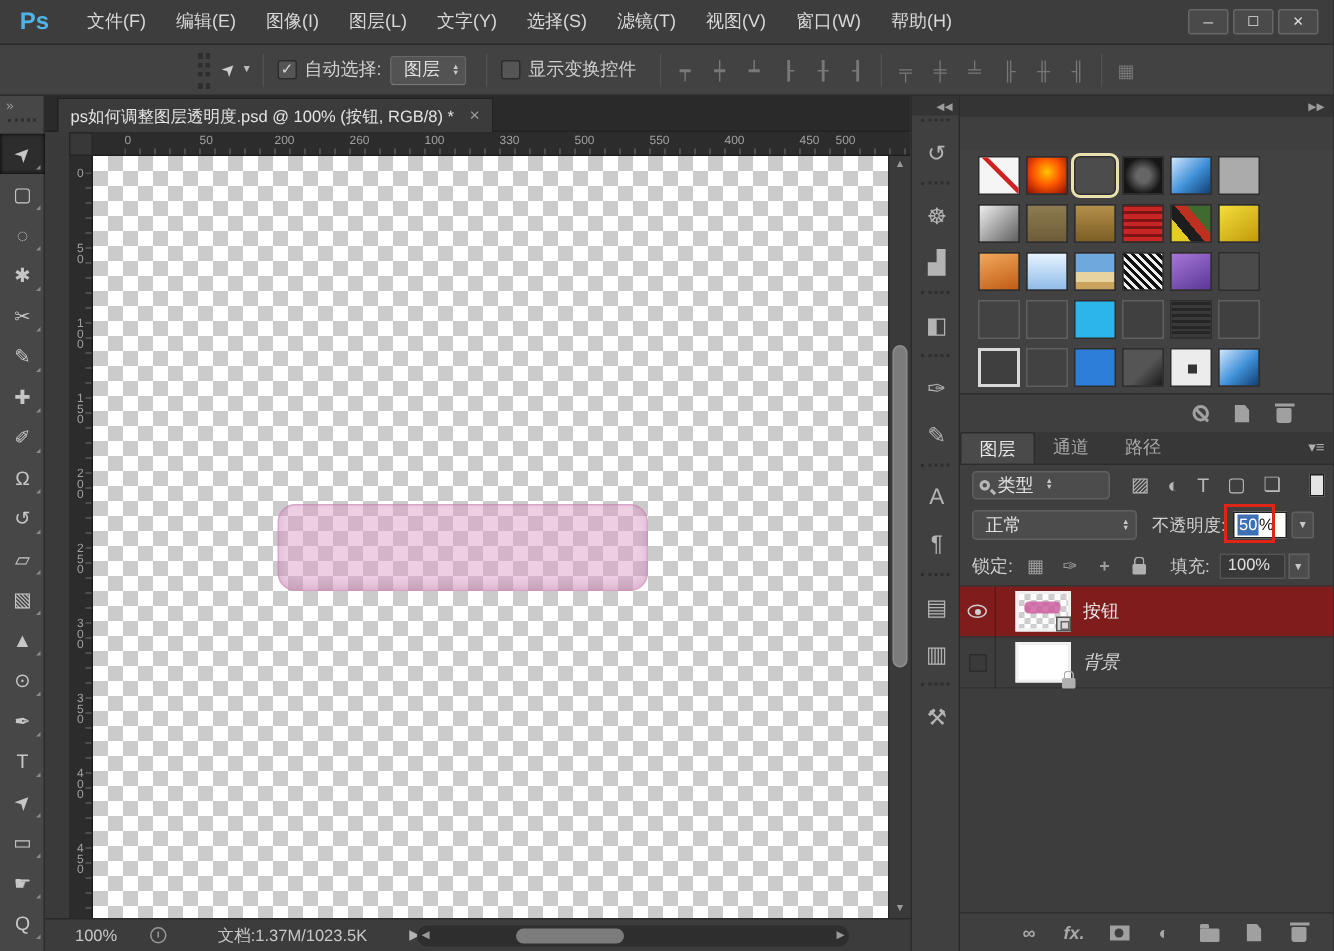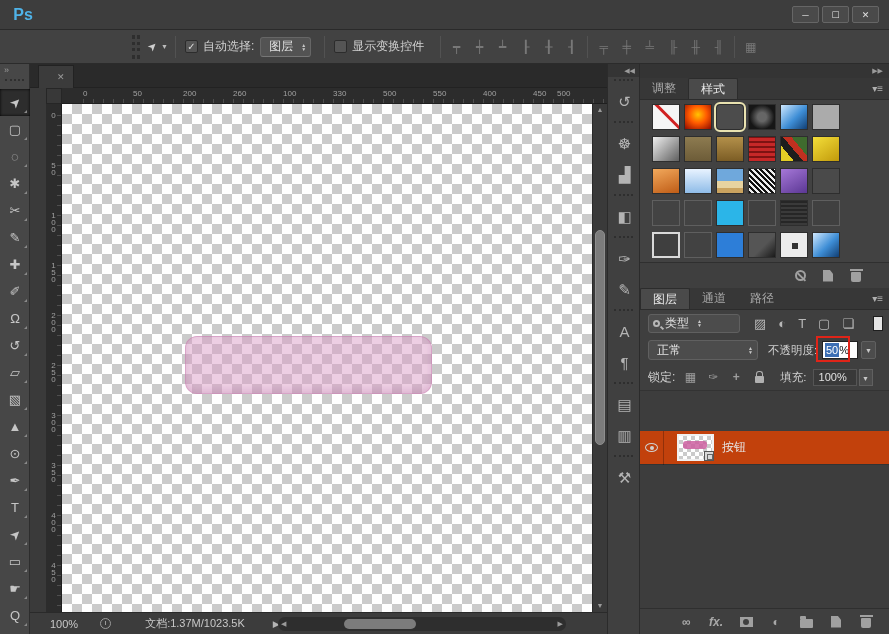--- a/index.html
+++ b/index.html
@@ -152,21 +152,21 @@
   #lock-icons .bic{font-size:12px;color:#9e9e9e;font-style:normal;}
   #fill-label{margin-left:14px;font-size:11.5px;color:#cfcfcf;}
   #fill-value{margin-left:6px;width:44px;height:17px;background:#393939;border:1px solid #555;color:#e0e0e0;
               font-size:11px;display:inline-flex;align-items:center;padding-left:5px;}
   #fill-drop{width:14px;height:17px;background:#4c4c4c;border:1px solid #606060;margin-left:2px;color:#c8c8c8;
              font-size:7px;text-align:center;line-height:17px;}
   #fill-drop::before{content:"▼";}
   
   #layerslist{position:absolute;left:0;top:326px;width:249px;height:218px;background:#3d3d3d;border-top:1px solid #333;}
   .lrow{position:relative;width:249px;height:34px;border-bottom:1px solid #333;display:flex;align-items:center;}
-  .lrow.selected{background:#c2410c;margin-top:40px;}
+  .lrow.selected{background:#7f1d1d;}
   .eyecol{width:24px;height:34px;border-right:1px solid rgba(0,0,0,0.25);display:flex;align-items:center;justify-content:center;flex:none;}
   .shp-eye{width:13px;height:9px;border:1px solid #d0d0d0;border-radius:50%;position:relative;}
   .shp-eye::after{content:"";position:absolute;left:3.5px;top:1.5px;width:4px;height:4px;background:#d0d0d0;border-radius:50%;}
   .eyeoff{width:12px;height:12px;background:#3a3a3a;border:1px solid #2c2c2c;}
   .lthumb{width:37px;height:27px;margin-left:13px;border:2px solid #f0f0f0;position:relative;flex:none;}
   .lthumb.checker{background-image:linear-gradient(45deg,#cbcbcb 25%,transparent 25%,transparent 75%,#cbcbcb 75%),
                   linear-gradient(45deg,#cbcbcb 25%,#ffffff 25%,#ffffff 75%,#cbcbcb 75%);
                   background-size:8px 8px;background-position:0 0,4px 4px;background-color:#fff;}
   .lthumb.white{background:#fff;}
   .pinkbar{position:absolute;left:4px;top:5px;width:24px;height:8px;border-radius:3px;background:rgba(205,95,160,0.85);}
@@ -189,20 +189,32 @@
   .shp-no::after{content:"";position:absolute;left:-1px;top:3.5px;width:11px;height:2px;background:#a0a0a0;transform:rotate(45deg);}
   #layers-actions{top:544px;height:26px;justify-content:flex-end;gap:16px;padding-right:16px;}
 </style>
 </head>
 <body>
 
 <div id="app">
 
   <div id="menubar" class="abs">
     <div id="pslogo">Ps</div>
+    <div id="menu-items">
+        <span class="menu-item">文件(F)</span>
+        <span class="menu-item">编辑(E)</span>
+        <span class="menu-item">图像(I)</span>
+        <span class="menu-item">图层(L)</span>
+        <span class="menu-item">文字(Y)</span>
+        <span class="menu-item">选择(S)</span>
+        <span class="menu-item">滤镜(T)</span>
+        <span class="menu-item">视图(V)</span>
+        <span class="menu-item">窗口(W)</span>
+        <span class="menu-item">帮助(H)</span>
+      </div>
     <div id="win-controls">
         <span class="winbtn">─</span>
         <span class="winbtn">☐</span>
         <span class="winbtn">✕</span>
       </div>
   </div>
 
   <div id="optionsbar" class="abs">
     <span id="opt-grip"></span>
     <span id="opt-tool">
@@ -306,20 +318,21 @@
         </div>
         <div class="tool">
           <span class="tglyph">Q</span>
         </div>
       </div>
   </div>
 
   <div id="docwin" class="abs">
     <div id="tabbar">
       <div id="doctab">
+        <span>ps如何调整图层透明度.psd @ 100% (按钮, RGB/8) *</span>
         <span id="tab-close"></span>
       </div>
     </div>
     <div id="rulerrow">
       <div id="rulercorner"></div>
       <div id="hruler">
           <span class="hlab" style="left: 21px;">0</span>
           <span class="hlab" style="left: 71px;">50</span>
           <span class="hlab" style="left: 121px;">200</span>
           <span class="hlab" style="left: 171px;">260</span>
@@ -416,25 +429,20 @@
         <div class="dsgroup">
           <div class="grip"></div>
           <div class="dsbtn">⚒</div>
         </div>
       </div>
   </div>
 
   <div id="rightcol" class="abs">
     <div id="dockheader"></div>
 
-    <div id="styles-tabs" class="tabsrow">
-      <span class="ptab">调整</span>
-      <span class="ptab active">样式</span>
-      <span class="pmenu"></span>
-    </div>
     <div id="swatch-area">
       <div id="swatches">
           <div class="sw swslash" style="background: rgb(245, 245, 245);"></div>
           <div class="sw" style="background: radial-gradient(circle at 50% 40%, rgb(255, 196, 0) 0%, rgb(255, 90, 0) 45%, rgb(143, 10, 0) 100%);"></div>
           <div class="sw swsel" style="background: rgb(76, 76, 76);"></div>
           <div class="sw" style="background: radial-gradient(circle, rgb(102, 102, 102) 25%, rgb(22, 22, 22) 70%);"></div>
           <div class="sw" style="background: linear-gradient(135deg, rgb(207, 232, 255) 0%, rgb(62, 142, 214) 55%, rgb(18, 62, 114) 100%);"></div>
           <div class="sw" style="background: rgb(171, 171, 171);"></div>
           <div class="sw" style="background: linear-gradient(135deg, rgb(239, 239, 239), rgb(95, 95, 95));"></div>
           <div class="sw" style="background: linear-gradient(rgb(141, 123, 80), rgb(109, 92, 56));"></div>
@@ -530,20 +538,28 @@
       <div class="lrow selected">
         <span class="eyecol">
             <span class="shp-eye"></span>
           </span>
         <span class="lthumb checker">
           <span class="pinkbar"></span>
           <span class="sbadge"></span>
         </span>
         <span class="lname">按钮</span>
       </div>
+      <div class="lrow">
+        <span class="eyecol">
+            <span class="eyeoff"></span>
+          </span>
+        <span class="lthumb white"></span>
+        <span class="lname bg">背景</span>
+        <span class="rowlock shp-lock"></span>
+      </div>
     </div>
 
     <div id="layers-actions" class="actionbar">
         <span class="bic">∞</span>
         <span class="bic">fx.</span>
         <span class="bic">
           <span class="shp-mask"></span>
         </span>
         <span class="bic">◐</span>
         <span class="bic">

